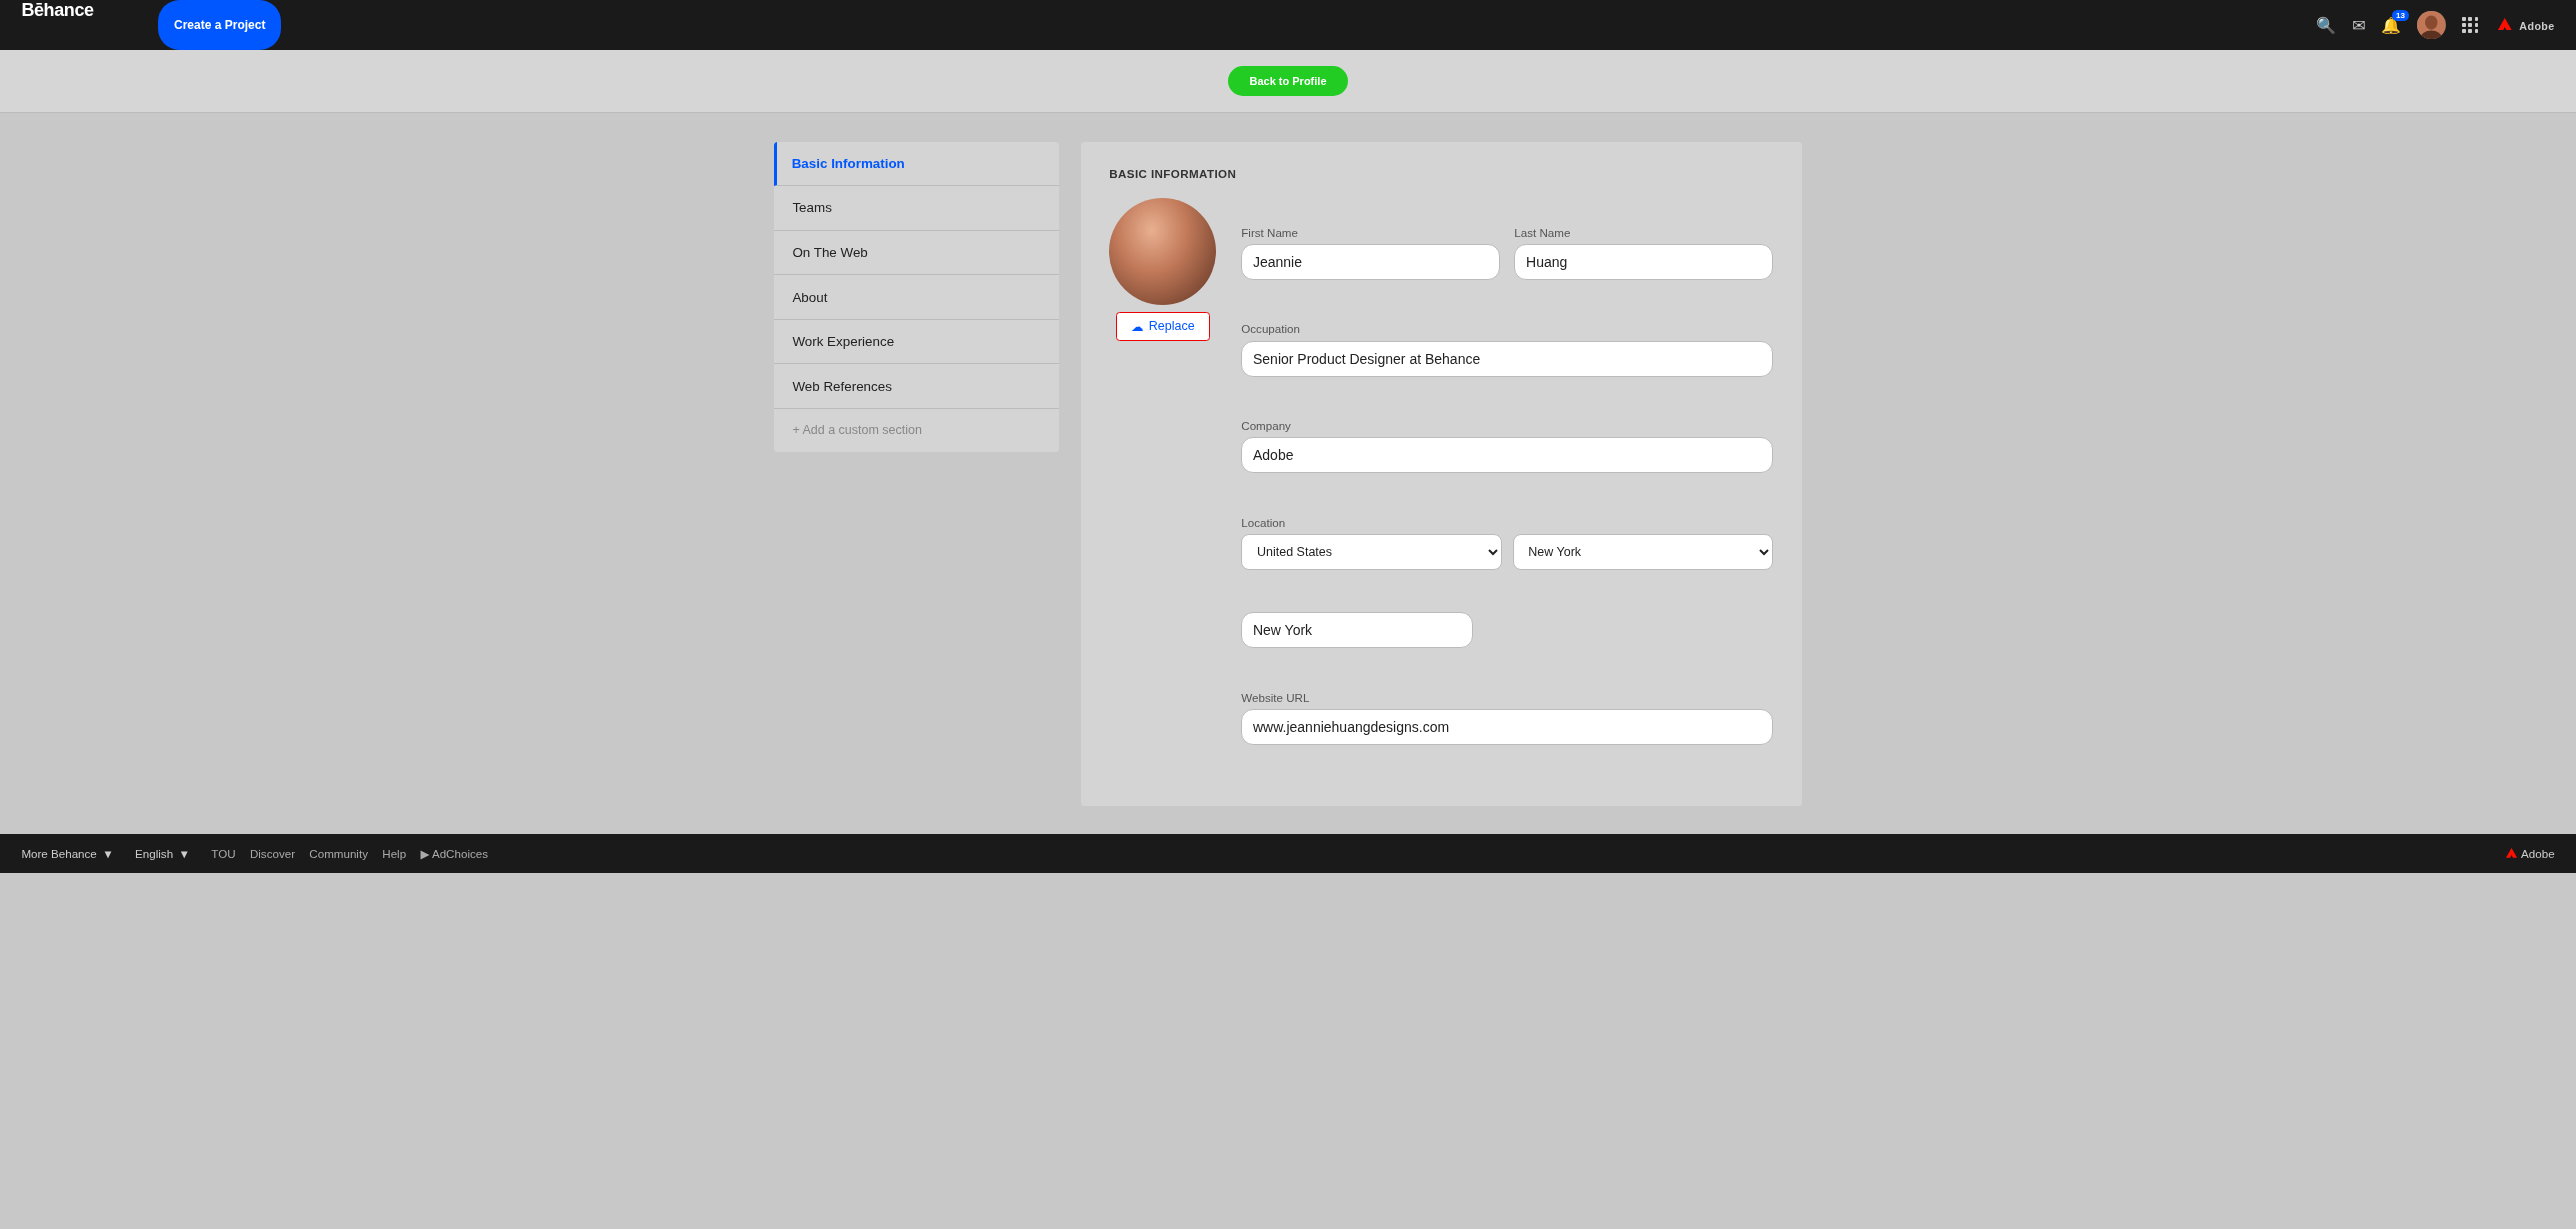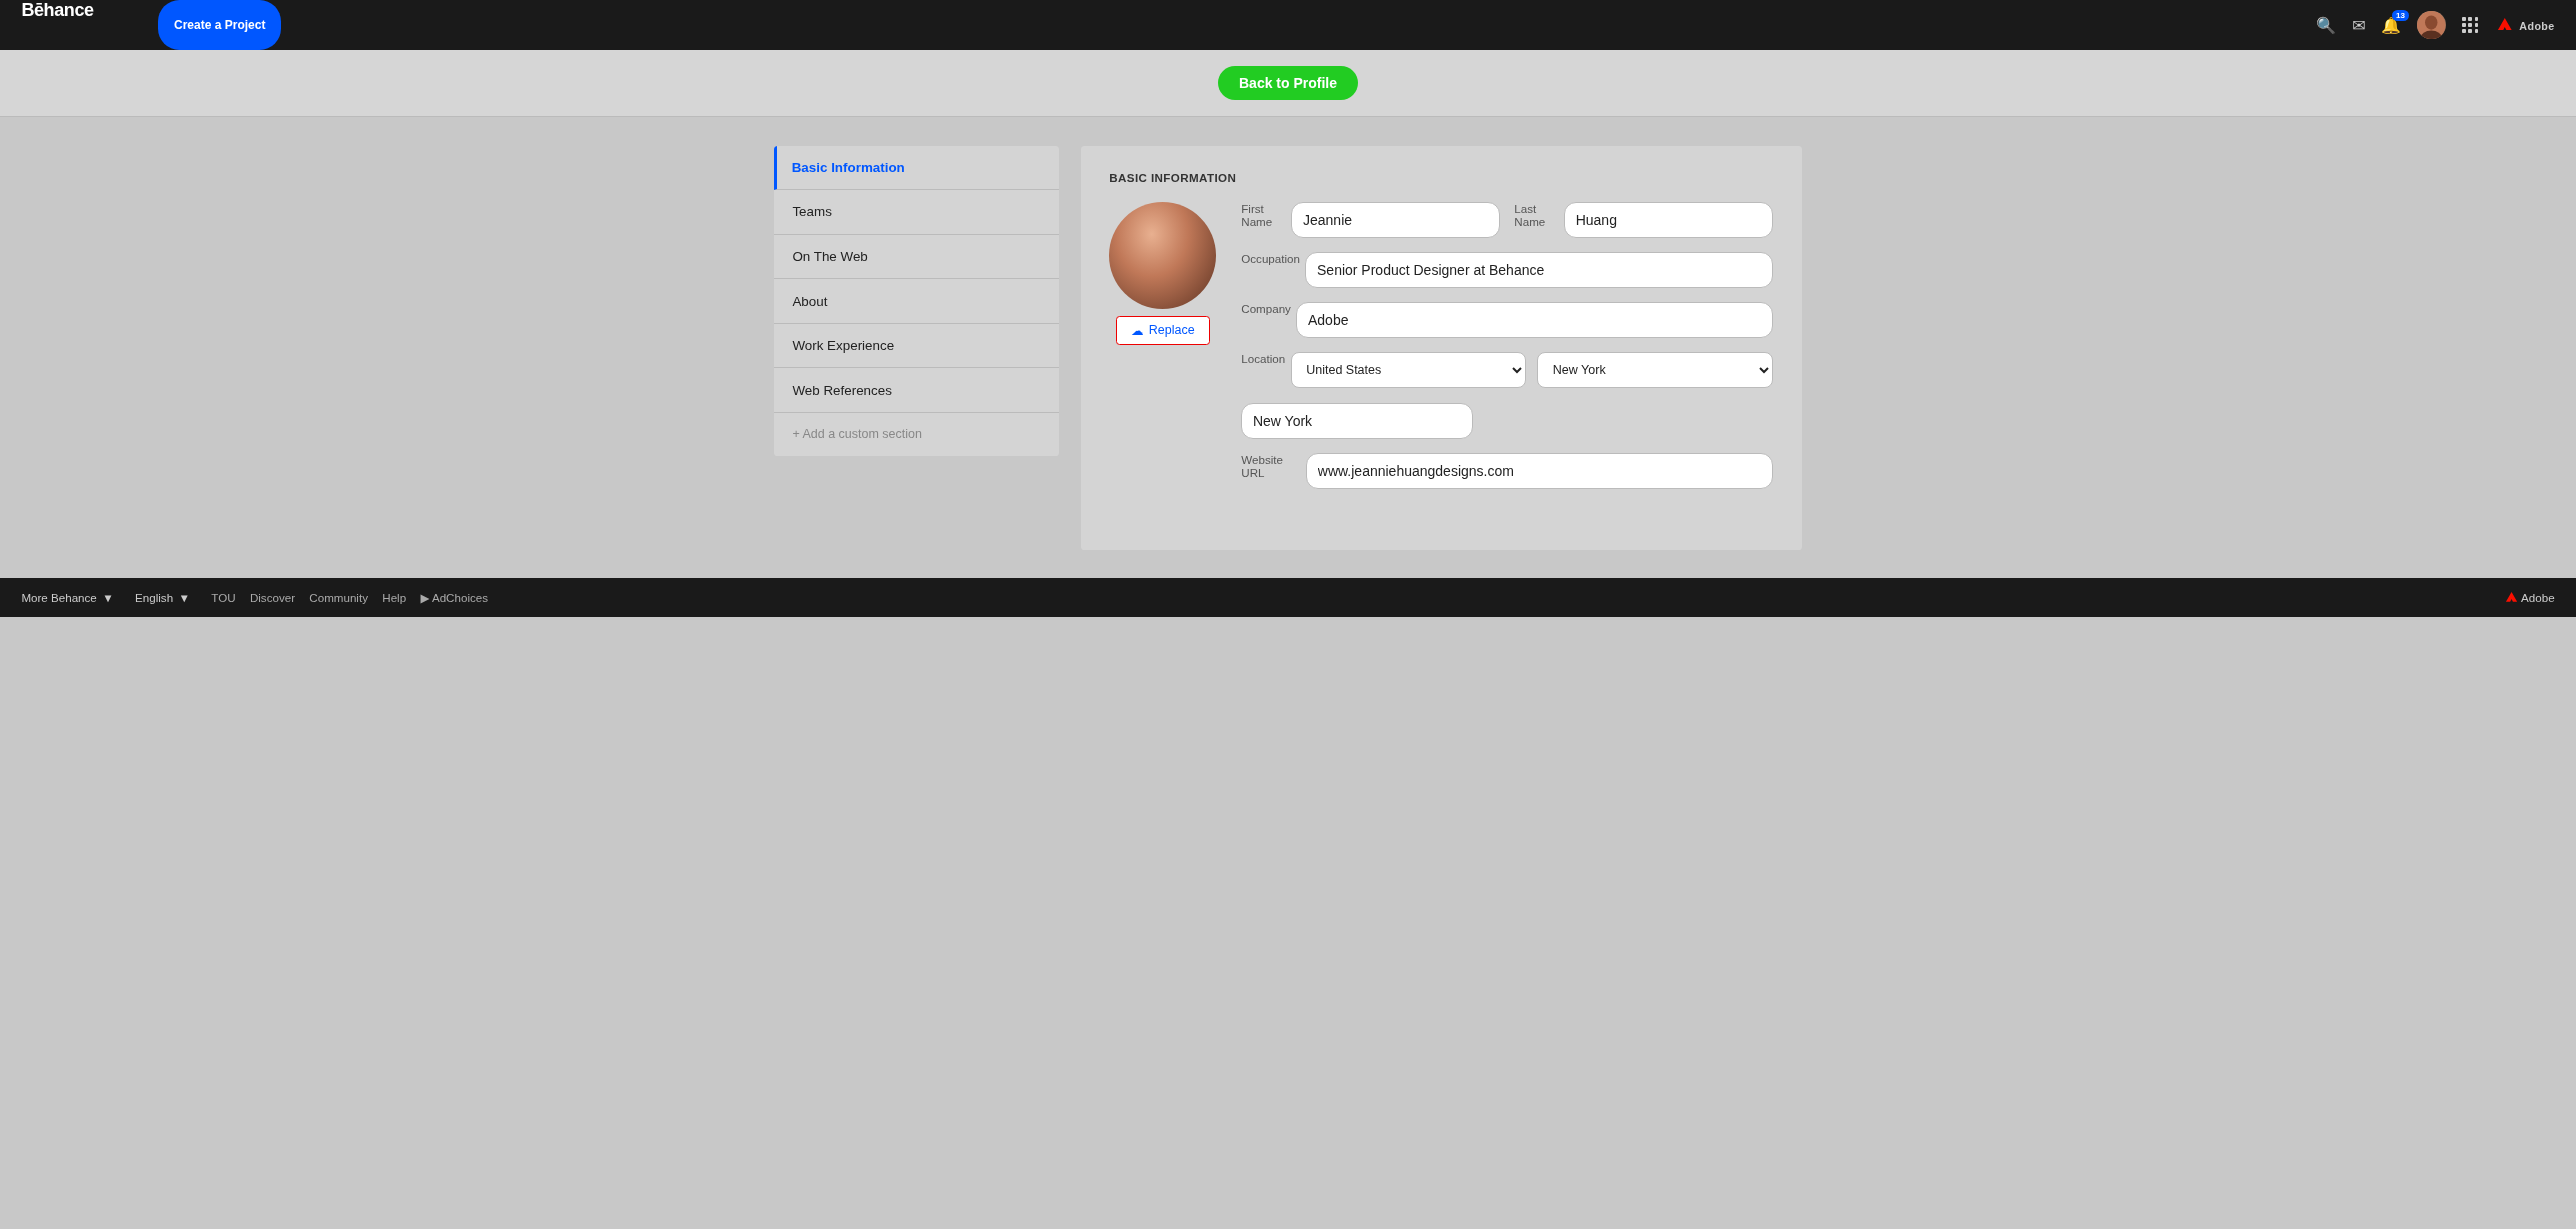--- a/index.html
+++ b/index.html
@@ -112,21 +112,21 @@
       align-items: center;
       padding: 16px 0;
       border-bottom: 0.9px solid #bbb;
     }
     .btn-back {
       background: #22cc22;
       color: white;
       border: none;
       border-radius: 21.4px;
       padding: 9px 21.4px;
-      font-size: 14px;
+      font-size: 11px;
       font-weight: 600;
       cursor: pointer;
     }
 
     
     .main-content {
       max-width: 1070px;
       margin: 28.5px auto;
       display: flex;
       gap: 21.4px;
@@ -220,22 +220,24 @@
 
     
     .form-section { flex: 1; }
     .form-row {
       display: flex;
       gap: 14.3px;
       margin-bottom: 14.3px;
     }
     .form-group {
       display: flex;
+      flex-direction: column;
       gap: 5.4px;
       flex: 1;
+      margin-top: 28px;
     }
     .form-label {
       font-size: 11.6px;
       color: #555;
       font-weight: 400;
     }
     .form-input {
       width: 100%;
       padding: 9px 10.7px;
       border: 0.9px solid #bbb;

